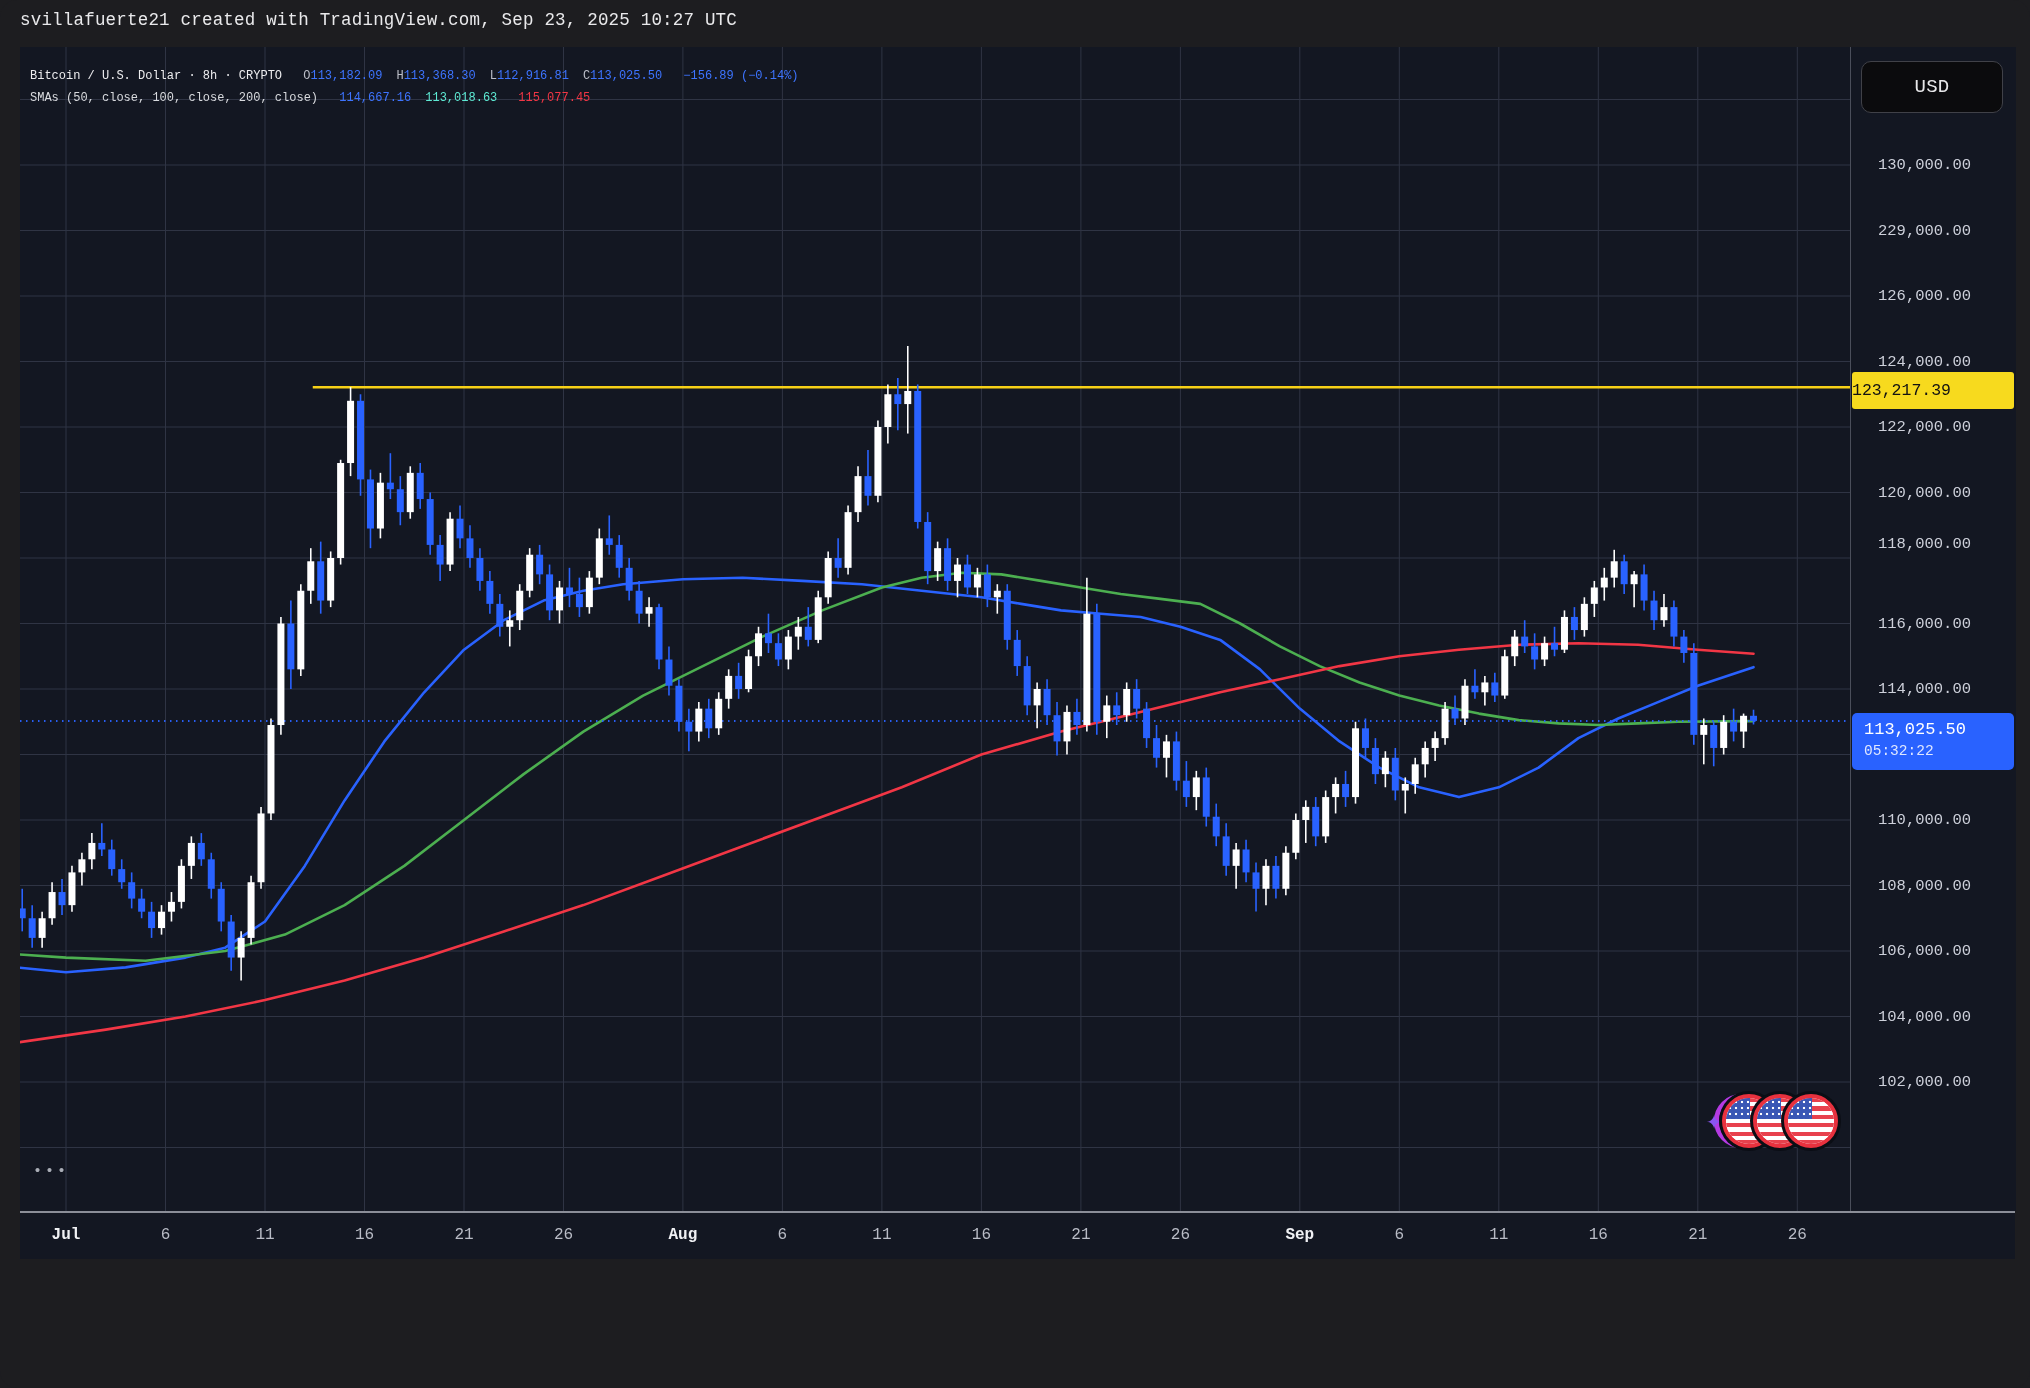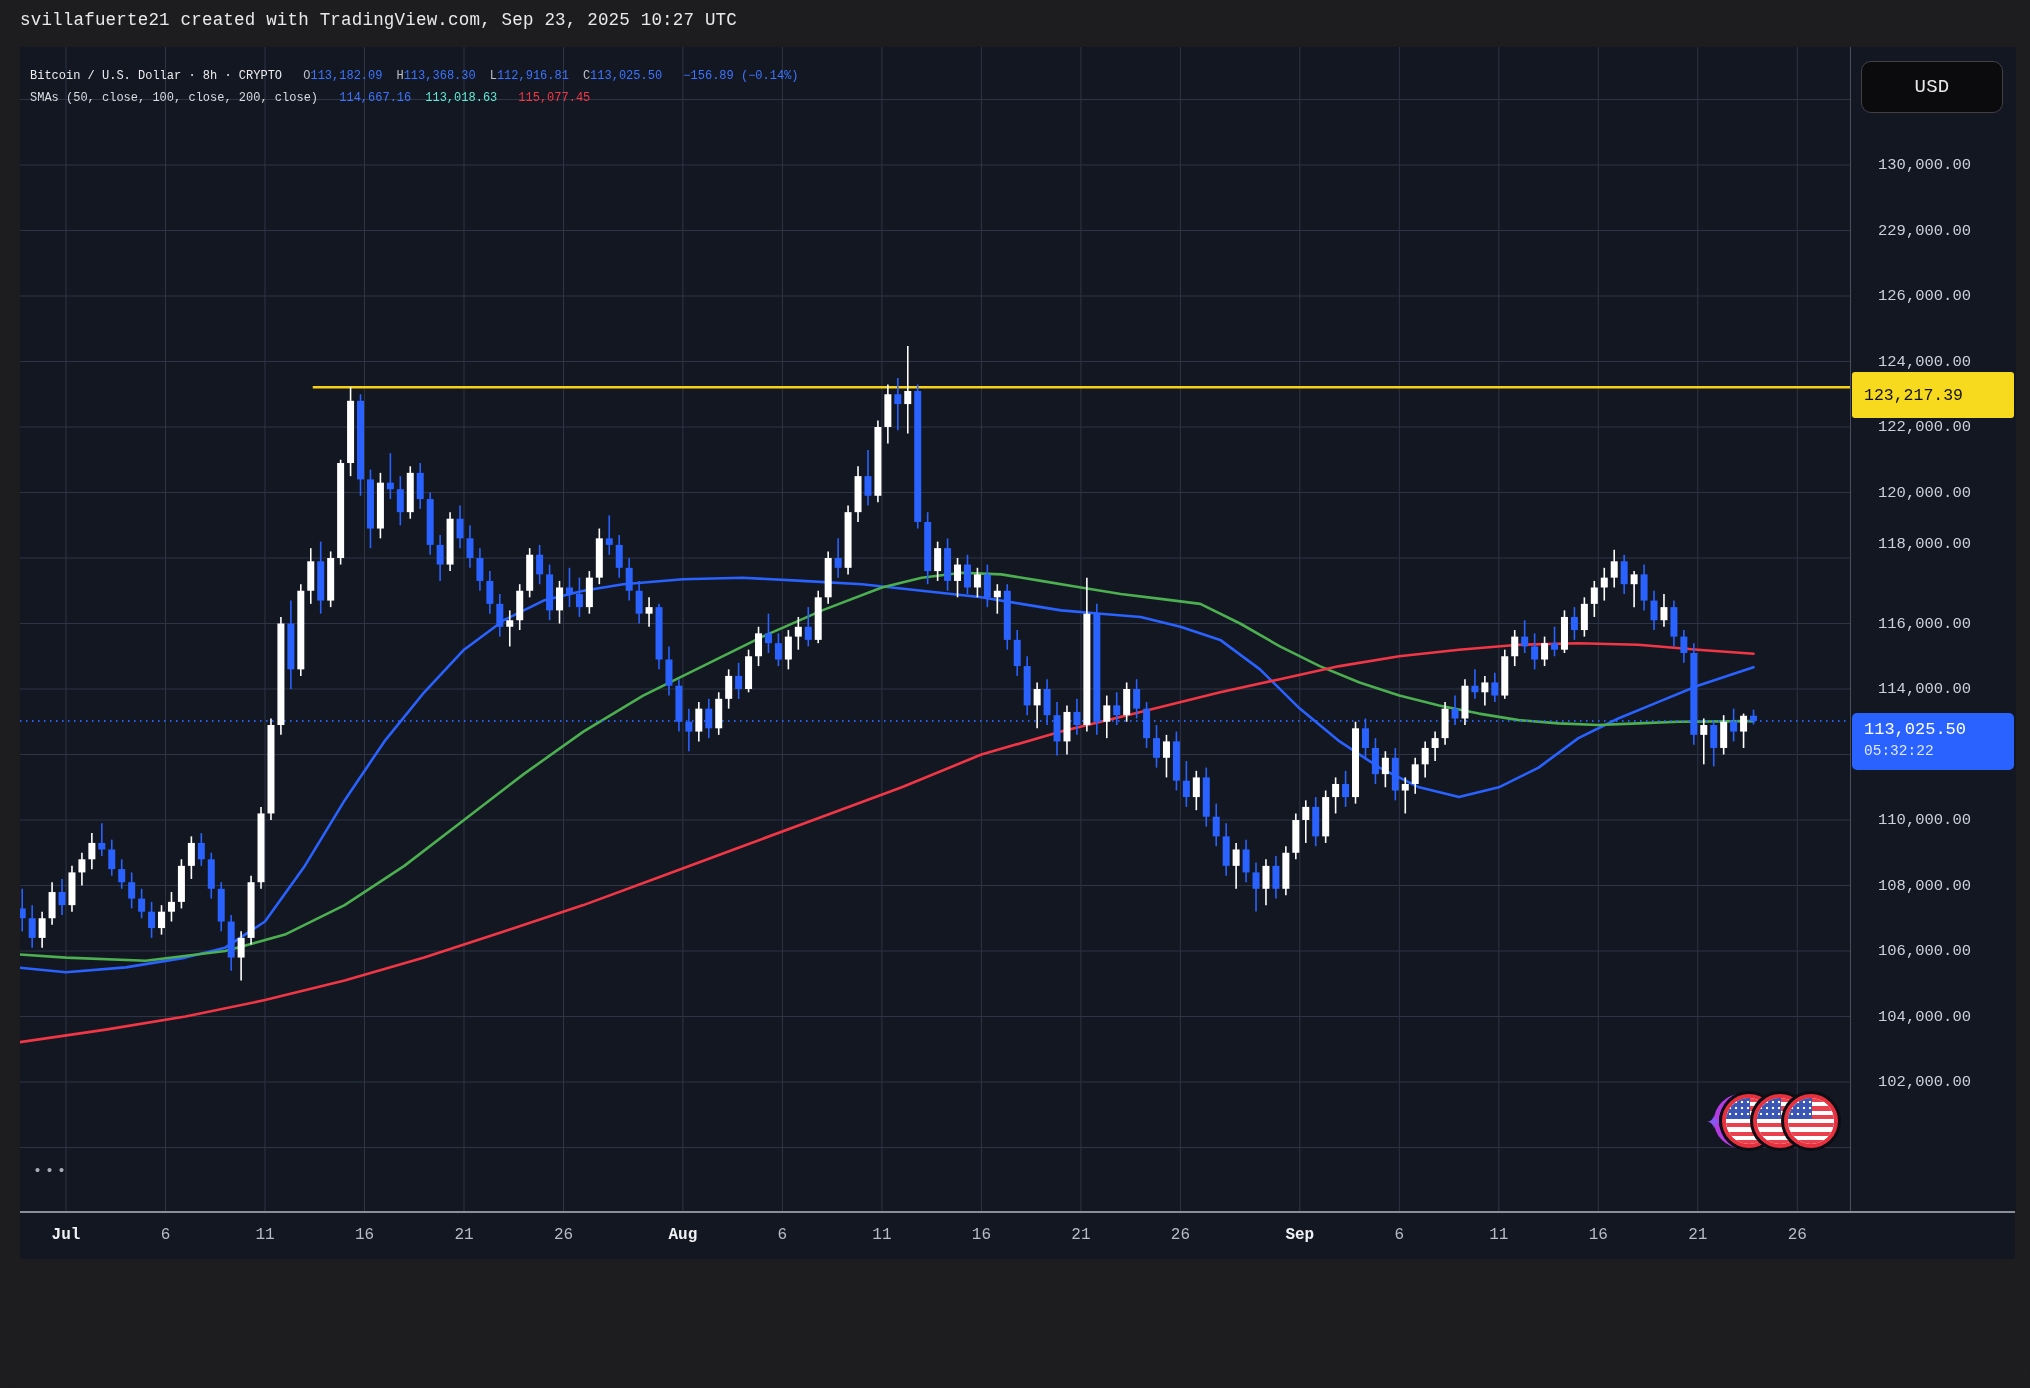--- a/index.html
+++ b/index.html
@@ -19,22 +19,22 @@
   .lg-change{color:#3d74ff;margin-left:14px;}
   .lg-sma-label{color:#d8dade;}
   .lg-sma-val{margin-left:14px;}
   
   #price-axis{position:absolute;left:1850px;top:47px;width:165px;height:1164px;background:#131722;
               border-left:1px solid #4a4e5a;}
   .pa-label{position:absolute;left:13px;font-size:15.5px;color:#cdd0da;margin-left:14px;}
   #usd-button{position:absolute;left:10px;top:14px;width:140px;height:50px;background:#0b0b0d;
               border:1px solid #404148;border-radius:10px;color:#e8e8ea;font-size:19px;
               display:flex;align-items:center;justify-content:center;letter-spacing:.3px;}
-  #yellow-badge{position:absolute;left:1px;width:162px;height:46px;background:#f7da1e;color:#121212;
-                font-size:16.5px;border-radius:3px;display:flex;align-items:center;padding-left:12px;box-sizing:border-box;}
+  #yellow-badge{position:absolute;left:1px;width:162px;height:37px;background:#f7da1e;color:#121212;
+                font-size:16.5px;border-radius:3px;display:flex;align-items:center;box-sizing:border-box;}
   #blue-badge{position:absolute;left:1px;width:162px;height:57px;background:#2962ff;color:#fff;
               border-radius:5px;padding:7px 0 0 12px;box-sizing:border-box;}
   #blue-badge .bb-price{font-size:17px;}
   #blue-badge .bb-count{font-size:14.5px;color:#dfe7ff;margin-top:4px;}
   
   #time-axis{position:absolute;left:20px;top:1211px;width:1995px;height:46px;background:#131722;
              border-top:2px solid #8b8e98;}
   .ta-tick{position:absolute;top:13px;transform:translateX(-50%);font-size:16px;color:#b9bcc6;}
   .ta-tick.month{color:#f0f1f4;font-weight:bold;}
   

